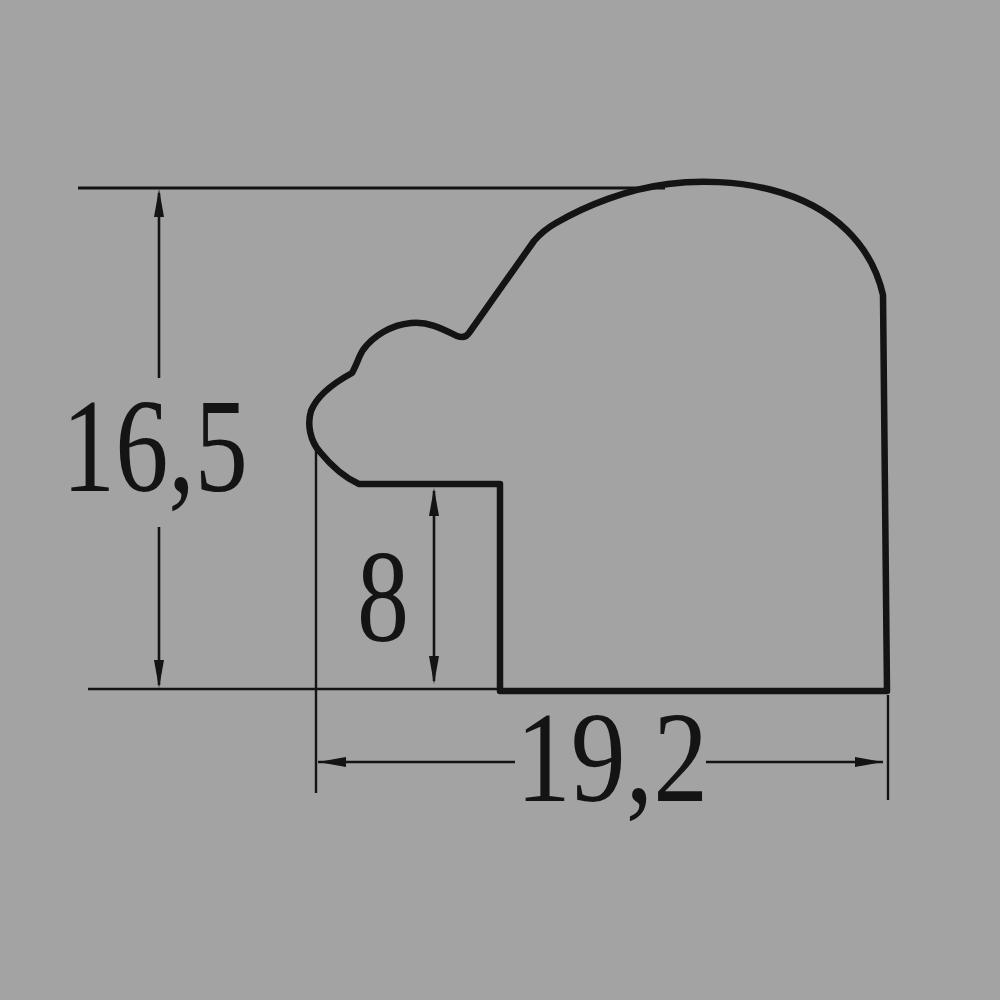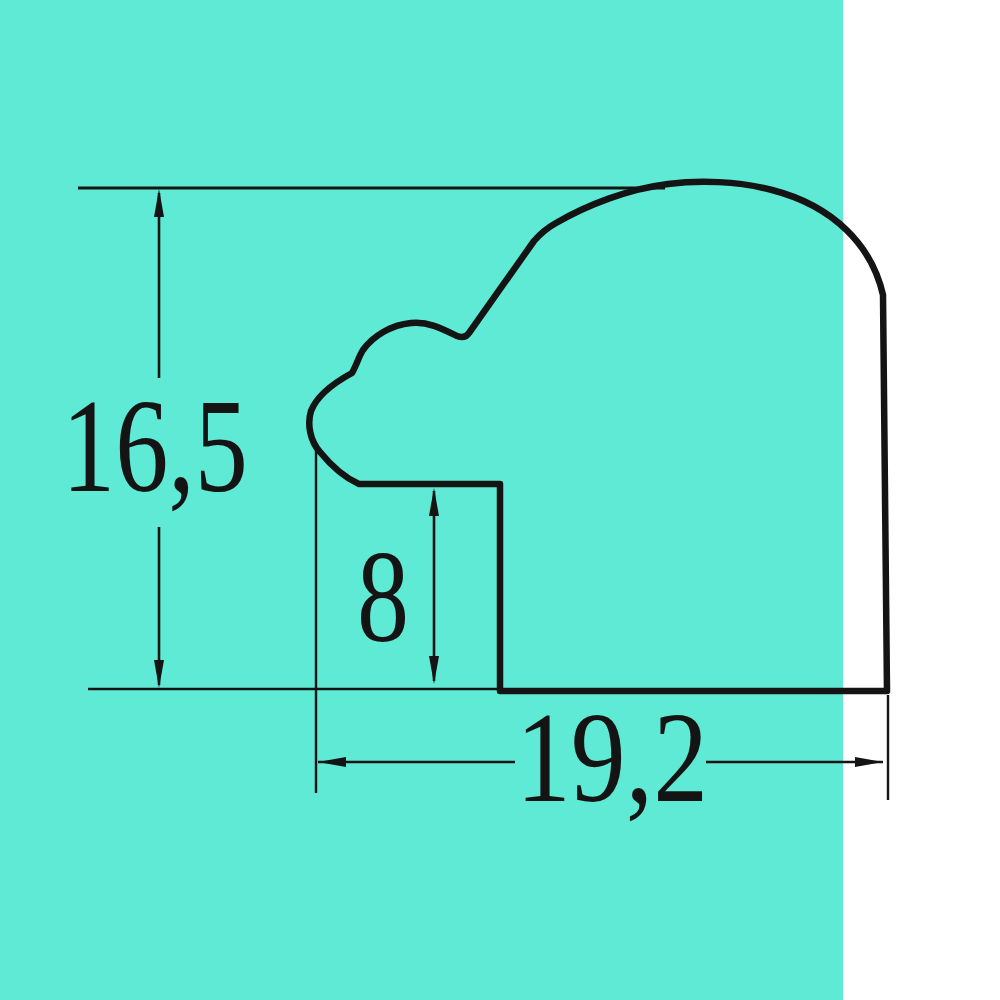--- a/index.html
+++ b/index.html
@@ -6,23 +6,23 @@
     margin: 0;
     padding: 0;
     background: #ffffff;
     width: 1000px;
     height: 1000px;
     overflow: hidden;
     font-family: "Liberation Serif", serif;
   }
   .canvas-wrap {
     position: relative;
-    width: 843px;
+    width: 1000px;
     height: 1000px;
-    background: #5eead4;
+    background: #a3a3a3;
   }
   svg {
     display: block;
     width: 1000px;
     height: 1000px;
   }
   .profile {
     fill: none;
     stroke: #141414;
     stroke-width: 6.5;

